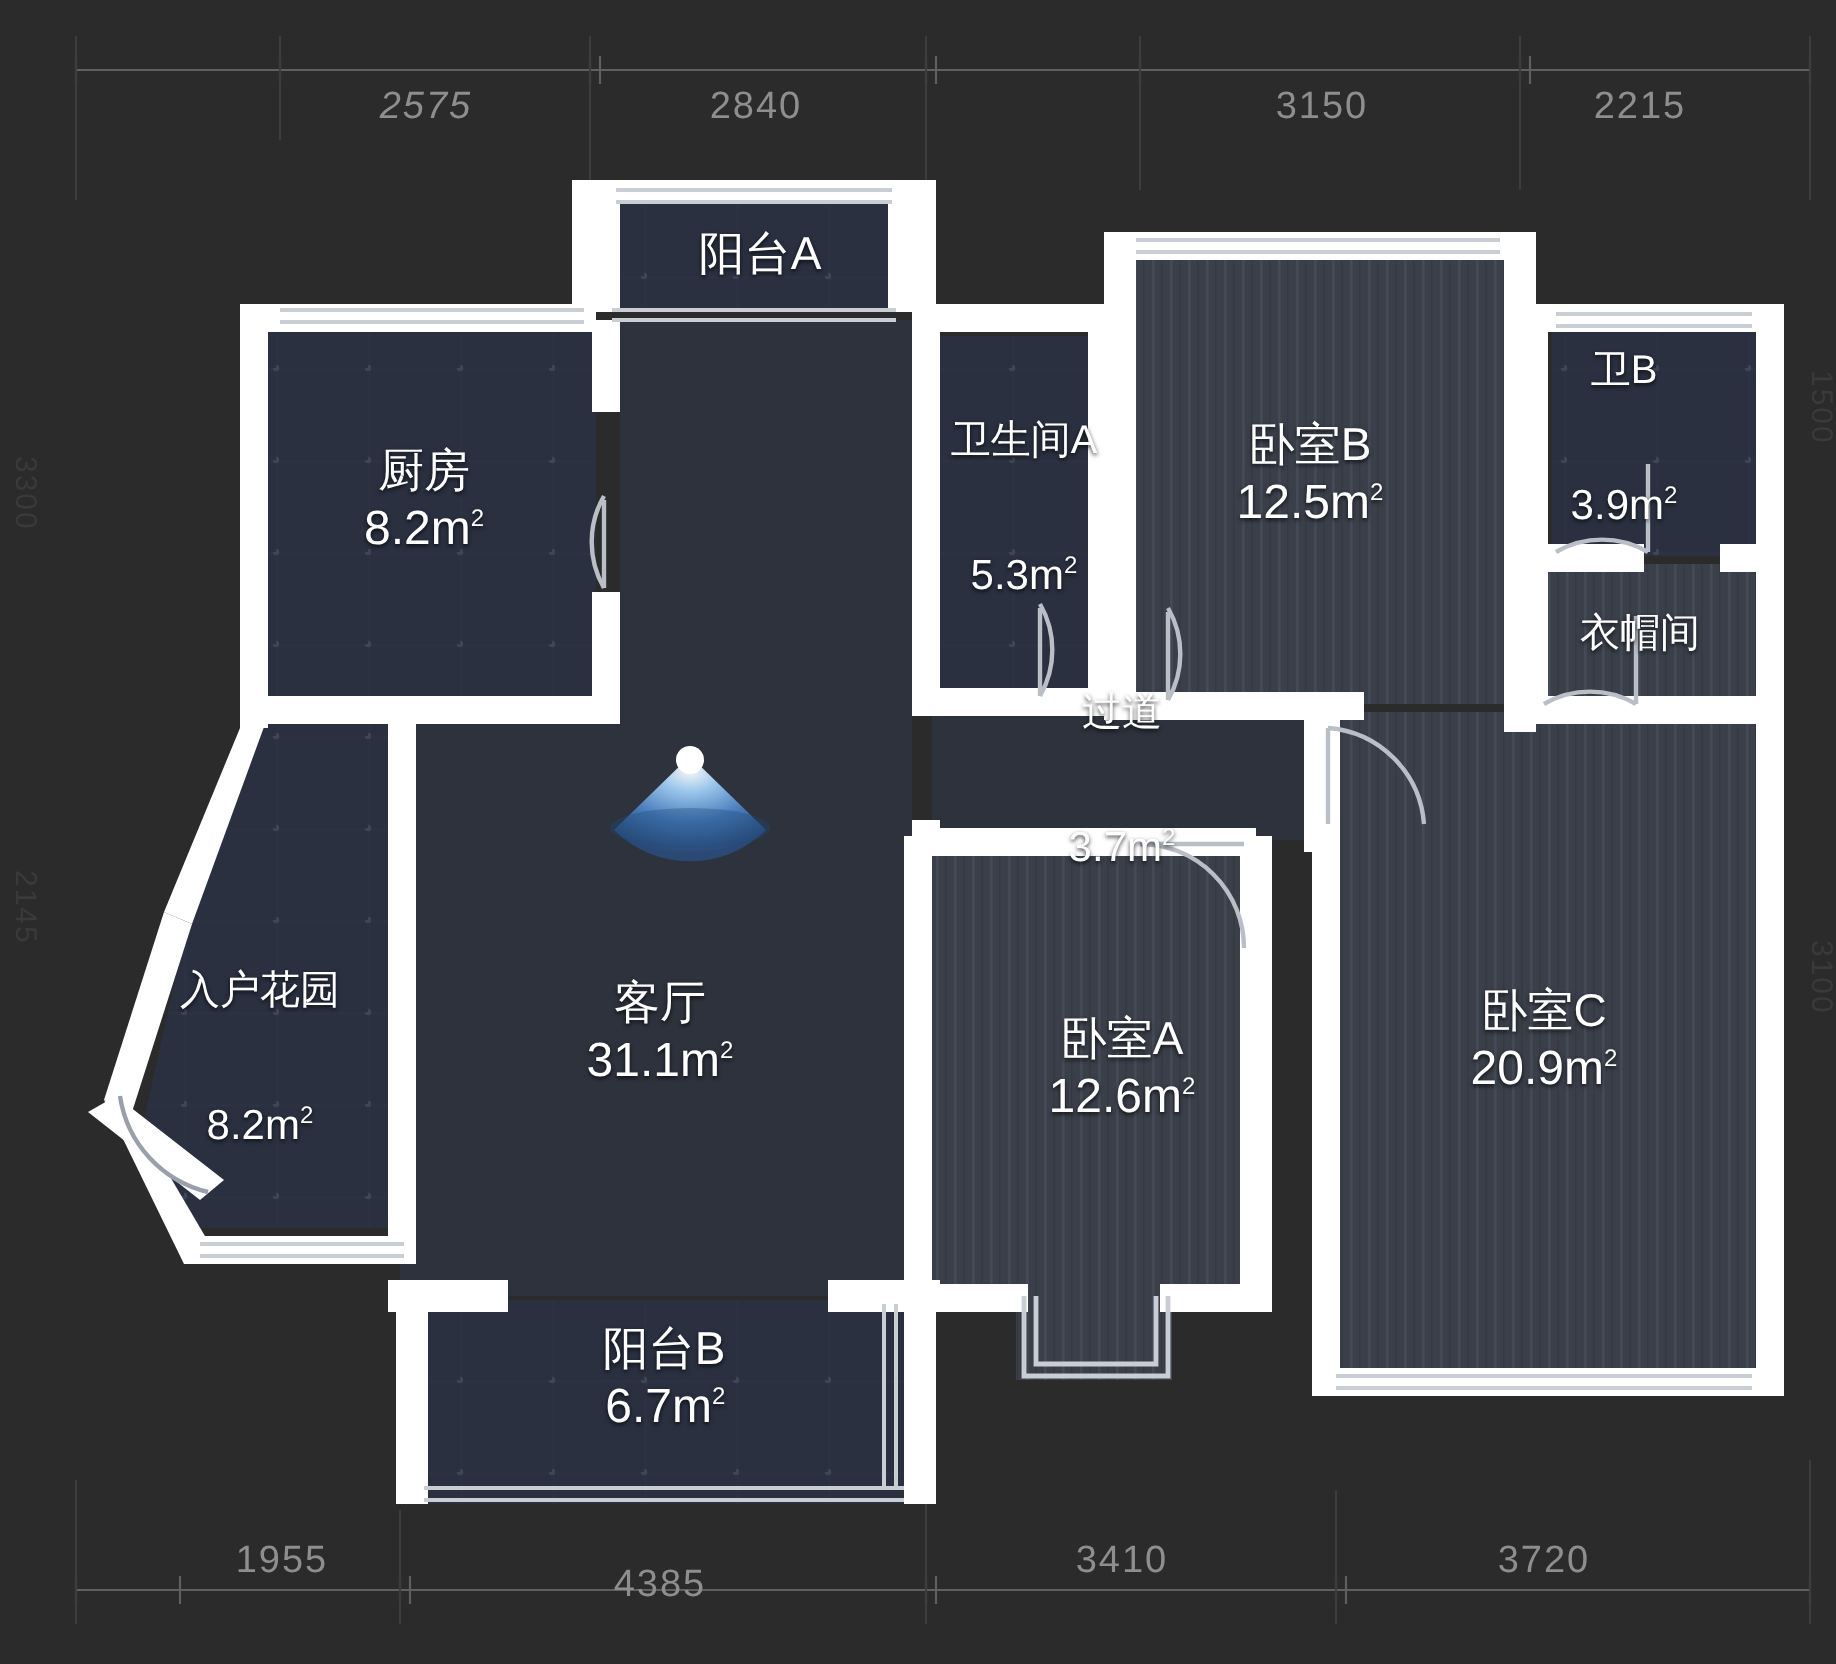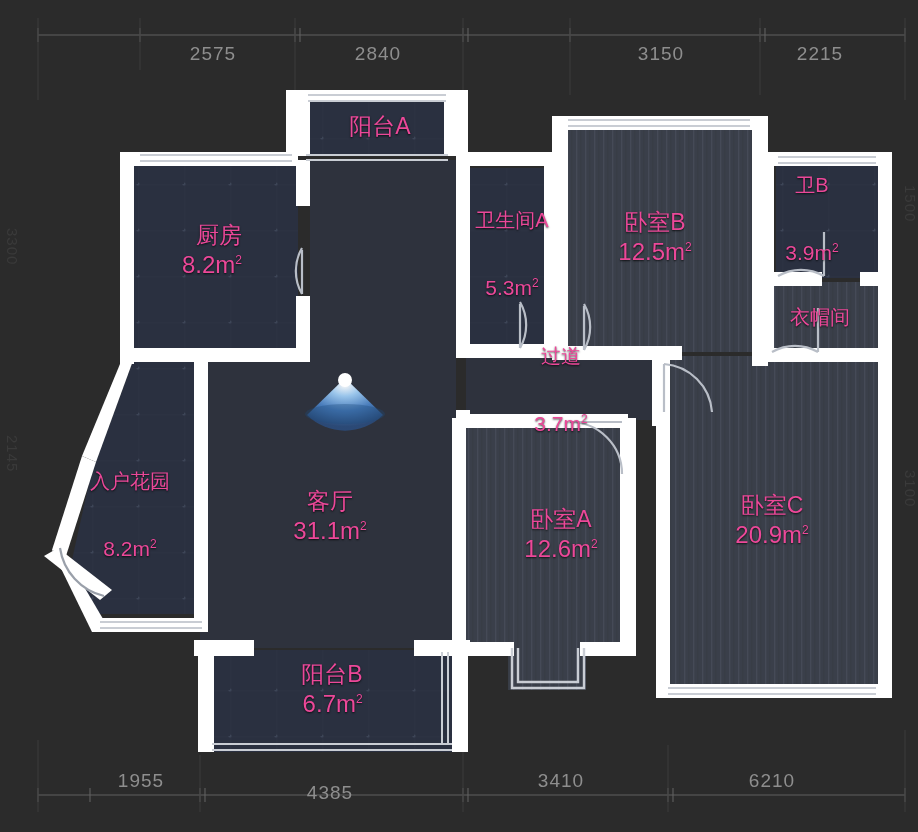--- a/index.html
+++ b/index.html
@@ -12,21 +12,21 @@
   #plan{position:absolute;left:0;top:0;width:918px;height:832px;}
   .dim-label{
     position:absolute;color:#8e8e8e;font-size:19px;letter-spacing:1px;
     white-space:nowrap;user-select:none;
   }
   .edge-ghost{
     position:absolute;color:#3a3a3a;font-size:15px;letter-spacing:1px;
     writing-mode:vertical-rl;white-space:nowrap;user-select:none;
   }
   .room-label{
-    position:absolute;color:#ec4899;white-space:nowrap;user-select:none;
+    position:absolute;color:#ffffff;white-space:nowrap;user-select:none;
     text-align:center;line-height:1.28;
     text-shadow:0 1px 2px rgba(0,0,0,.75);
   }
   .room-label .rname{display:block;font-size:23px;}
   .room-label .rarea{display:block;font-size:24px;}
   .room-label .rarea sup{font-size:12px;vertical-align:super;}
   .room-label.small .rname{font-size:20px;}
   .room-label.small .rarea{font-size:21px;margin-top:41px;}
 </style>
 </head>
@@ -289,36 +289,36 @@
   </g>
 
   <g>
     <path d="M345 378 L383 415 A54 54 0 0 1 307 415 Z" fill="url(#gLight)" opacity=".96"></path>
     <ellipse cx="345" cy="414" rx="40" ry="10" fill="#1d4a7a" opacity=".35"></ellipse>
     <circle cx="345" cy="380" r="7" fill="#ffffff"></circle>
   </g>
 </svg>
 
 <div id="labels">
-    <div class="dim-label" style="left: 213px; top: 54px; transform: translate(-50%, -50%);">2575</div>
+    <div class="dim-label" style="left: 213px; top: 54px; transform: translate(-50%, -50%); font-style: italic;">2575</div>
     <div class="dim-label" style="left: 378px; top: 54px; transform: translate(-50%, -50%);">2840</div>
     <div class="dim-label" style="left: 661px; top: 54px; transform: translate(-50%, -50%);">3150</div>
     <div class="dim-label" style="left: 820px; top: 54px; transform: translate(-50%, -50%);">2215</div>
     <div class="dim-label" style="left: 141px; top: 781px; transform: translate(-50%, -50%);">1955</div>
     <div class="dim-label" style="left: 330px; top: 781px; transform: translate(-50%, -50%); margin-top: 12px;">4385</div>
     <div class="dim-label" style="left: 561px; top: 781px; transform: translate(-50%, -50%);">3410</div>
-    <div class="dim-label" style="left: 772px; top: 781px; transform: translate(-50%, -50%);">6210</div>
+    <div class="dim-label" style="left: 772px; top: 781px; transform: translate(-50%, -50%);">3720</div>
     <div class="edge-ghost" style="left: 4px; top: 228px;">3300</div>
     <div class="edge-ghost" style="left: 4px; top: 435px;">2145</div>
     <div class="edge-ghost" style="left: 902px; top: 185px;">1500</div>
     <div class="edge-ghost" style="left: 902px; top: 470px;">3100</div>
     <div class="room-label" style="left: 380px; top: 127px; transform: translate(-50%, -50%);">
       <span class="rname">阳台A</span>
     </div>
-    <div class="room-label" style="left: 212px; top: 251px; transform: translate(-50%, -50%); text-align: right;">
+    <div class="room-label" style="left: 212px; top: 251px; transform: translate(-50%, -50%);">
       <span class="rname">厨房</span>
       <span class="rarea"><span>8.2</span>m<sup>2</sup></span>
     </div>
     <div class="room-label small" style="left: 512px; top: 255px; transform: translate(-50%, -50%);">
       <span class="rname">卫生间A</span>
       <span class="rarea"><span>5.3</span>m<sup>2</sup></span>
     </div>
     <div class="room-label" style="left: 655px; top: 238px; transform: translate(-50%, -50%);">
       <span class="rname">卧室B</span>
       <span class="rarea"><span>12.5</span>m<sup>2</sup></span>
@@ -327,21 +327,21 @@
       <span class="rname">卫B</span>
       <span class="rarea"><span>3.9</span>m<sup>2</sup></span>
     </div>
     <div class="room-label small" style="left: 820px; top: 318px; transform: translate(-50%, -50%);">
       <span class="rname">衣帽间</span>
     </div>
     <div class="room-label small" style="left: 561px; top: 391px; transform: translate(-50%, -50%);">
       <span class="rname">过道</span>
       <span class="rarea"><span>3.7</span>m<sup>2</sup></span>
     </div>
-    <div class="room-label small" style="left: 130px; top: 516px; transform: translate(-50%, -50%);">
+    <div class="room-label small" style="left: 130px; top: 530px; transform: translate(-50%, -50%);">
       <span class="rname">入户花园</span>
       <span class="rarea"><span>8.2</span>m<sup>2</sup></span>
     </div>
     <div class="room-label" style="left: 330px; top: 517px; transform: translate(-50%, -50%);">
       <span class="rname">客厅</span>
       <span class="rarea"><span>31.1</span>m<sup>2</sup></span>
     </div>
     <div class="room-label" style="left: 561px; top: 535px; transform: translate(-50%, -50%);">
       <span class="rname">卧室A</span>
       <span class="rarea"><span>12.6</span>m<sup>2</sup></span>

